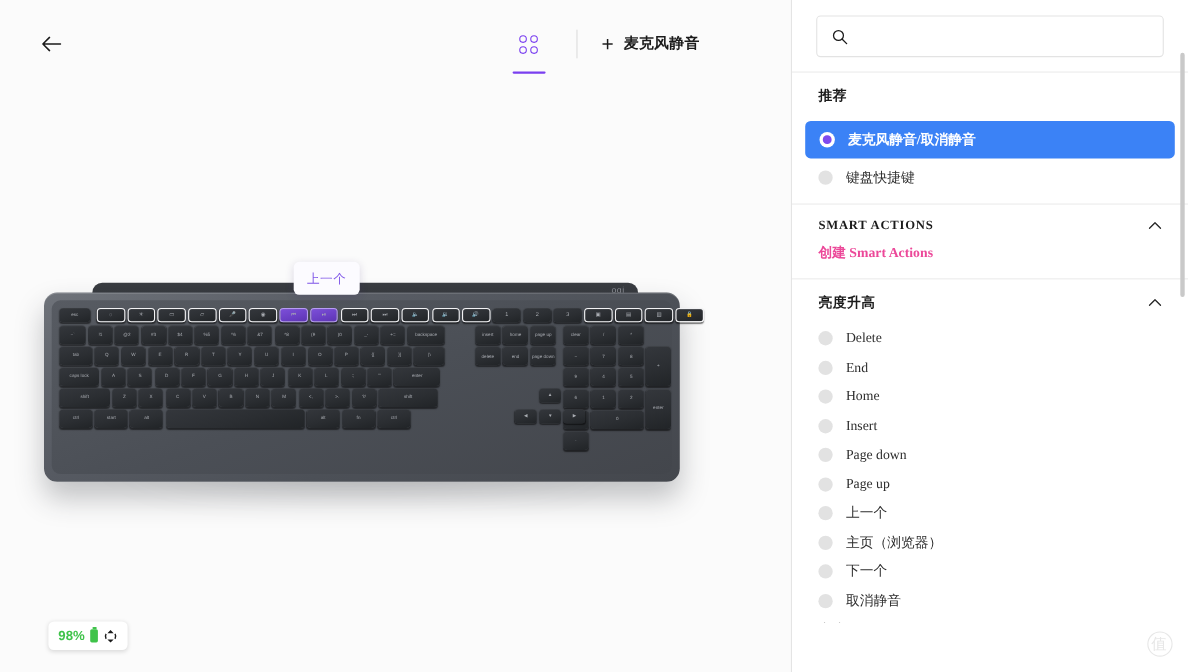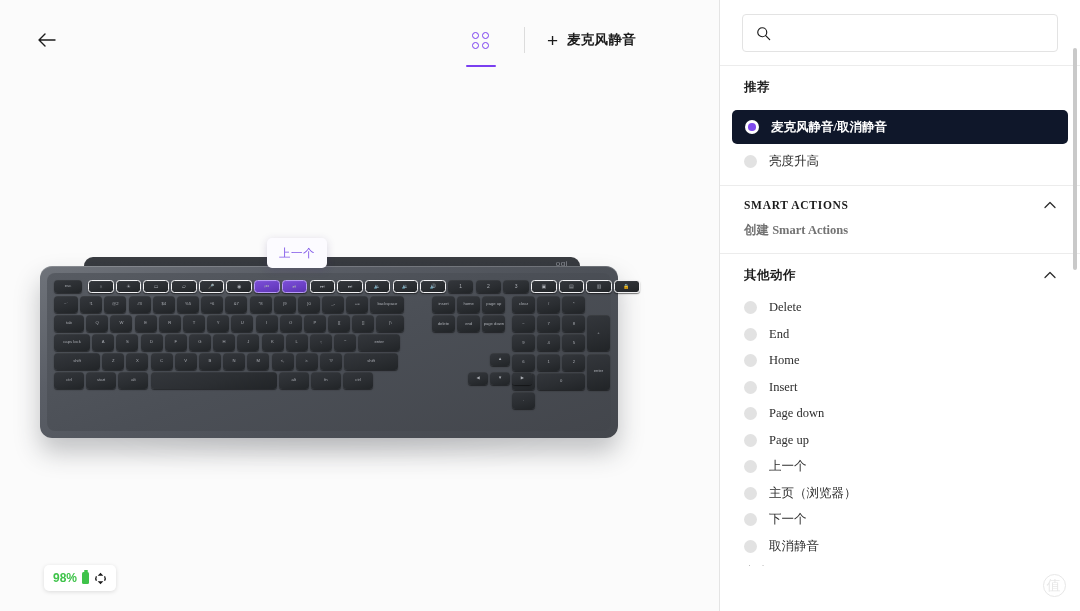--- a/index.html
+++ b/index.html
@@ -165,31 +165,31 @@
   .chev { color: #2b2b2b; font-size: 10px; line-height: 1; }
   .opt-row {
     display: flex; align-items: center; gap: 12px;
     padding: 0 24px; height: 26.5px; cursor: pointer;
   }
   .radio {
     width: 13px; height: 13px; border-radius: 50%; background: #e2e2e2; flex: 0 0 13px;
   }
   .opt-row .lbl { font-size: 12.5px; color: #2d2d2d; }
   .opt-row.selected {
-    background: #0f172a; border-radius: 5px; height: 34px;
+    background: #3b82f6; border-radius: 5px; height: 34px;
     margin: 3px 12px 4px 12px; padding: 0 13px;
   }
   .opt-row.selected .lbl { color: #ffffff; font-weight: 700; font-size: 12.5px; }
   .radio.on {
     background: #ffffff; position: relative; width: 14px; height: 14px; flex: 0 0 14px;
   }
   .radio.on:after {
     content: ""; position: absolute; inset: 3.2px; border-radius: 50%; background: #7f4aee;
   }
-  .plain-row { padding: 0 24px 14px 24px; font-size: 12.5px; color: #737373; font-weight: 700; cursor: pointer; }
+  .plain-row { padding: 0 24px 14px 24px; font-size: 12.5px; color: #ec4899; font-weight: 700; cursor: pointer; }
   .scrollbar {
     position: absolute; right: 3px; top: 48px; width: 4px; height: 222px;
     background: #c9c9c9; border-radius: 3px;
   }
   .watermark {
     position: absolute; right: 14px; bottom: 14px;
     display: flex; align-items: center; gap: 7px;
     color: #e7e7e7; font-size: 21px; letter-spacing: 2px; pointer-events: none; user-select: none;
   }
   .wm-circle {
@@ -407,38 +407,38 @@
       <div class="sec-head">
         <span class="t">推荐</span>
       </div>
       <div id="recList">
           <div class="opt-row selected">
             <span class="radio on"></span>
             <span class="lbl">麦克风静音/取消静音</span>
           </div>
           <div class="opt-row">
             <span class="radio"></span>
-            <span class="lbl">亮度升高</span>
+            <span class="lbl">键盘快捷键</span>
           </div>
         </div>
 
       <div class="sec-divider" style="margin-top:10px"></div>
 
       <div class="sec-head caps">
         <span class="t">SMART ACTIONS</span>
         <svg class="chev" width="12" height="8" viewBox="0 0 12 8">
           <path d="M1 6.5 L6 1.5 L11 6.5" fill="none" stroke="#2b2b2b" stroke-width="1.25" stroke-linecap="round" stroke-linejoin="round"></path>
         </svg>
       </div>
       <div class="plain-row">创建 Smart Actions</div>
 
       <div class="sec-divider"></div>
 
       <div class="sec-head">
-        <span class="t">其他动作</span>
+        <span class="t">亮度升高</span>
         <svg class="chev" width="12" height="8" viewBox="0 0 12 8">
           <path d="M1 6.5 L6 1.5 L11 6.5" fill="none" stroke="#2b2b2b" stroke-width="1.25" stroke-linecap="round" stroke-linejoin="round"></path>
         </svg>
       </div>
       <div id="otherList">
           <div class="opt-row">
             <span class="radio"></span>
             <span class="lbl">Delete</span>
           </div>
           <div class="opt-row">

